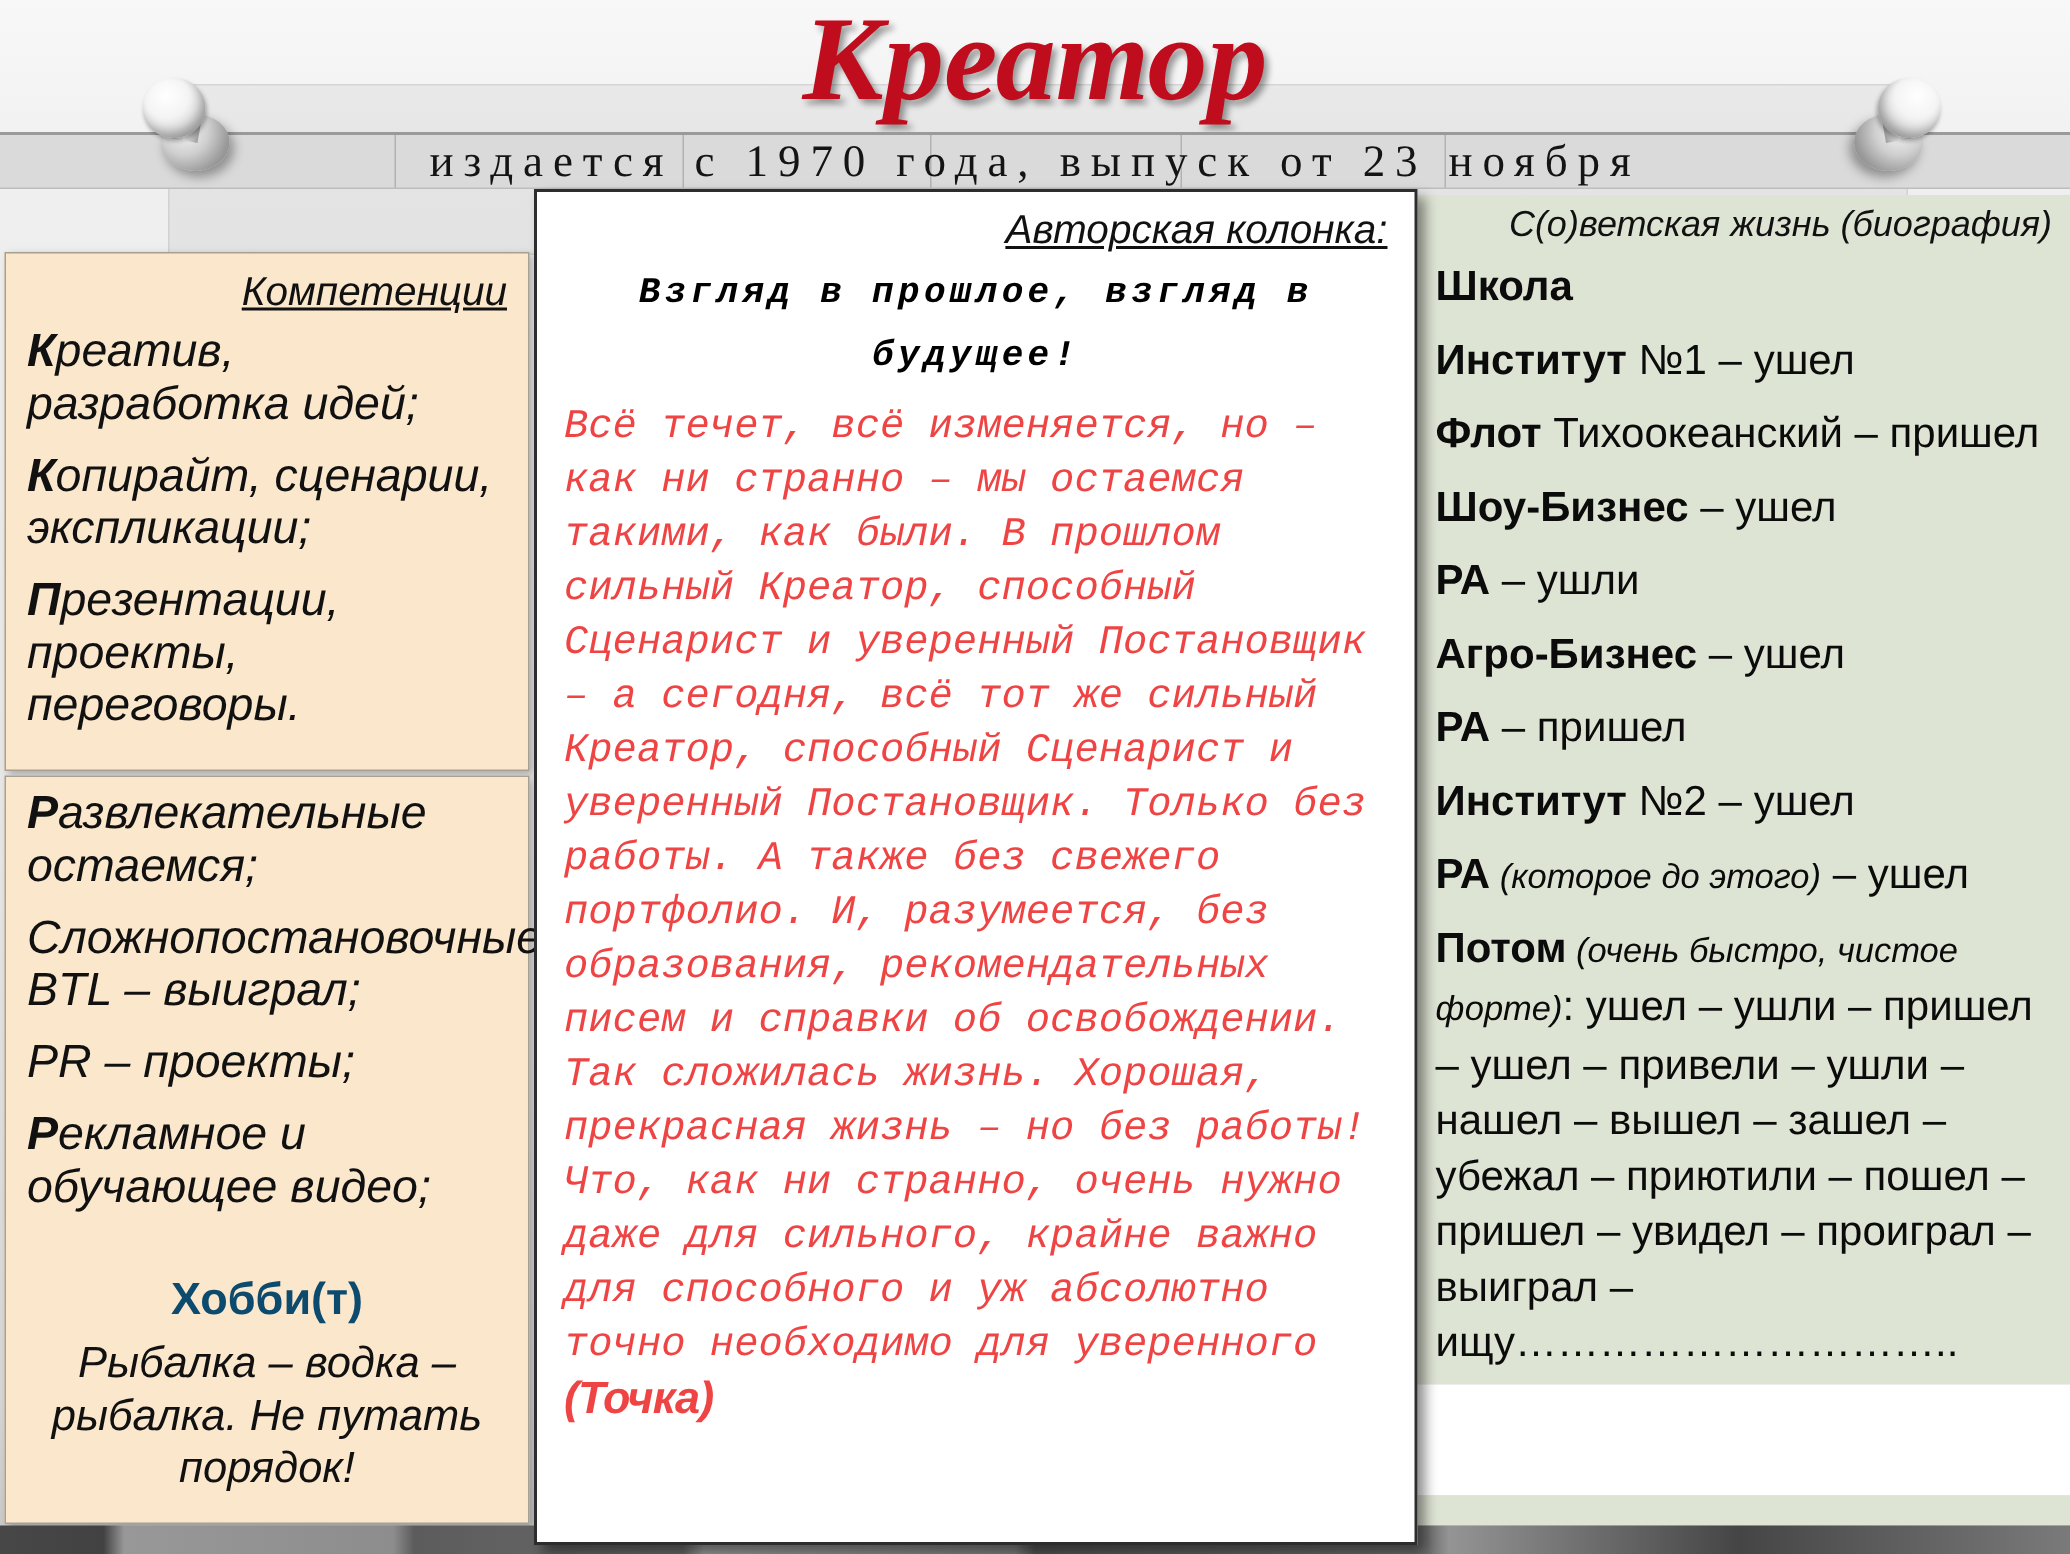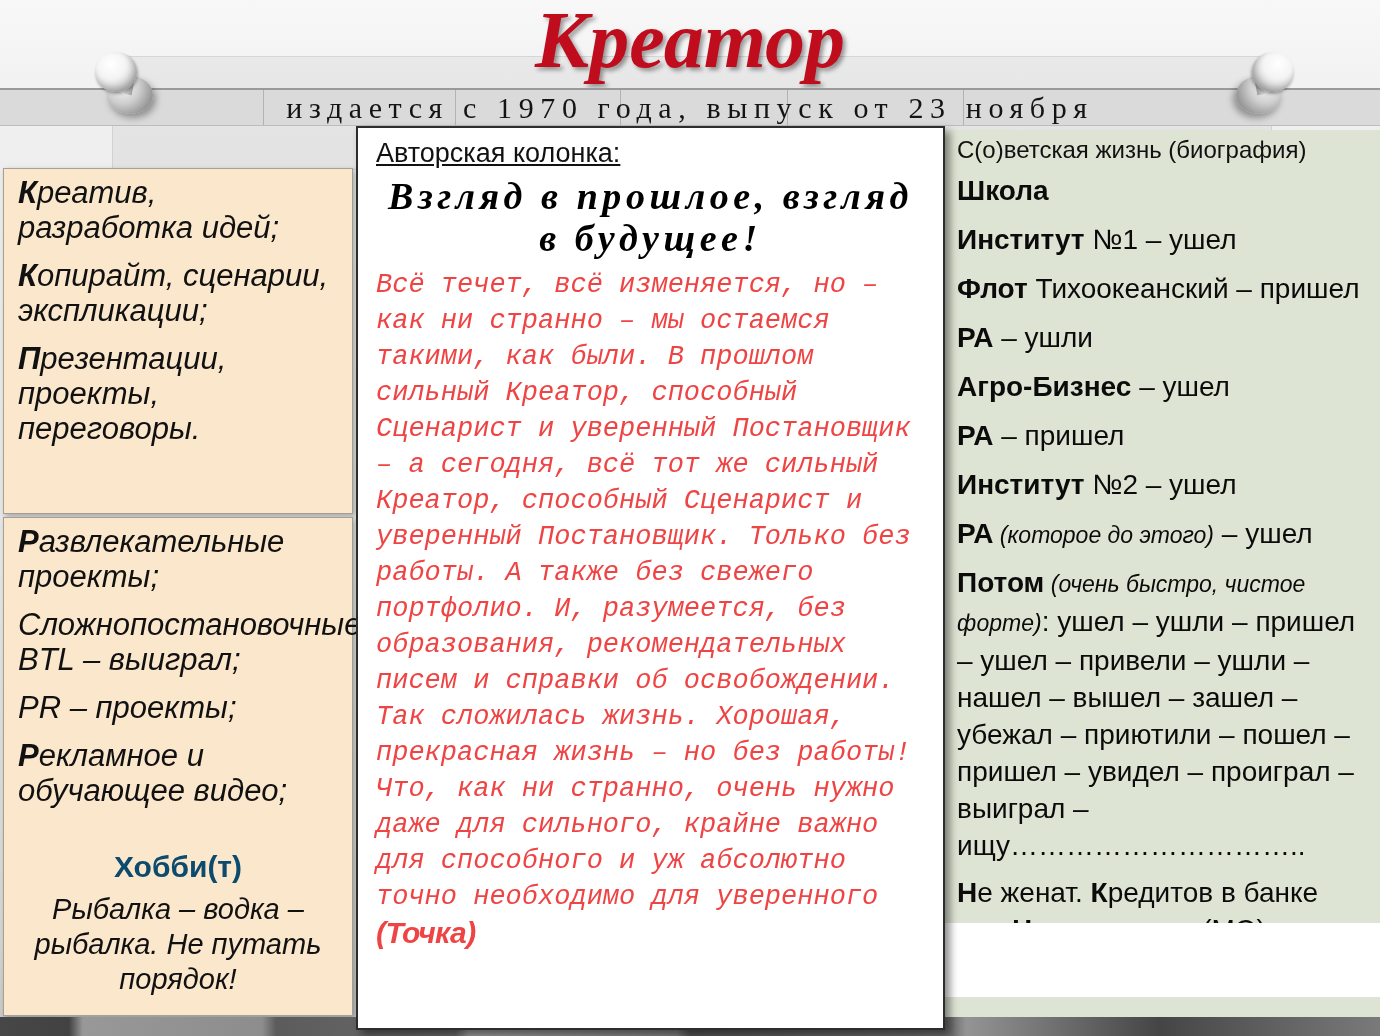--- a/index.html
+++ b/index.html
@@ -32,34 +32,34 @@
         background:linear-gradient(90deg,#b9b9b9,#f1f1f1 45%,#9d9d9d);transform:rotate(10deg);}
   .pin-head{position:absolute;left:0;top:0;width:42px;height:40px;border-radius:50%;
         background:radial-gradient(circle at 38% 30%, #ffffff 0%, #f4f4f4 38%, #d2d2d2 68%, #a3a3a3 100%);
         box-shadow:inset -3px -4px 6px rgba(0,0,0,0.22), 1px 2px 3px rgba(0,0,0,0.3);}
 
   
   .panel{position:absolute;box-sizing:border-box;}
   .peach{background:#fae7cc;border:1px solid #a8a093;box-shadow:2px 2px 5px rgba(0,0,0,0.28);}
   .box-competencies{left:3px;top:168px;width:350px;height:346px;padding:6px 14px;}
   .box-achievements{left:3px;top:517px;width:350px;height:499px;padding:6px 14px;}
-  .panel h2{margin:4px 0 6px;font-size:27px;font-weight:normal;text-align:left;
-        text-decoration:underline;color:#111;}
+  .panel h2{margin:4px 0 6px;font-size:27px;font-weight:normal;text-align:right;
+        text-decoration:underline;color:#111;font-style:italic;}
   .peach p{margin:0 0 13px;font-style:italic;font-size:31px;line-height:35px;color:#111;}
   .peach p b{font-weight:bold;}
   .hobby-h{margin:42px 0 8px;font-size:30px;font-weight:bold;text-align:center;color:#0c4a6e;}
   .hobby-t{text-align:center !important;}
   .box-achievements .hobby-t{margin:0;font-size:29px;}
 
   .center-col{left:356px;top:126px;width:589px;height:904px;background:#ffffff;
         border:2px solid #2d2d2d;box-shadow:5px 5px 8px rgba(0,0,0,0.45);
         padding:6px 18px;z-index:20;overflow:hidden;}
   .center-h{margin:2px 0 4px;font-size:28px;}
-  .headline{font-family:Liberation Serif, serif;font-style:italic;font-weight:bold;
-        font-size:38px;line-height:42px;letter-spacing:0.12em;text-align:center;
+  .headline{font-family:Liberation Mono, monospace;font-style:italic;font-weight:bold;
+        font-size:24px;line-height:42px;letter-spacing:0.12em;text-align:center;
         margin:2px 0 8px;color:#000;}
   .mono-body{margin:0;font-family:"Liberation Mono", monospace;font-style:italic;
         font-size:27px;line-height:36px;color:#ef4444;}
   .tochka{font-family:"Liberation Sans", sans-serif;font-style:italic;font-weight:bold;
         font-size:30px;letter-spacing:-0.02em;}
 
   .right-col{left:944px;top:130px;width:436px;height:793px;background:#dee4d4;
         border-left:1px solid #9a9a9a;padding:6px 12px;}
   .right-col h2{text-decoration:none;font-size:24px;margin:0 0 8px;}
   .bio-item{margin:0 0 10px;font-size:28px;line-height:37px;color:#0b0b0b;}
@@ -99,45 +99,47 @@
     <span class="pin-stem"></span>
     <span class="pin-head"></span>
   </div>
   <div class="pushpin flip" style="left:1236px;top:52px">
     <span class="pin-base"></span>
     <span class="pin-stem"></span>
     <span class="pin-head"></span>
   </div>
 
   <section class="panel peach box-competencies">
+    <h2>Компетенции</h2>
     <p><b>К</b><span>реатив, разработка идей;</span></p>
     <p><b>К</b><span>опирайт, сценарии, экспликации;</span></p>
     <p><b>П</b><span>резентации, проекты, переговоры.</span></p>
   </section>
 
   <section class="panel peach box-achievements">
-    <p><b>Р</b><span>азвлекательные проекты;</span></p>
+    <p><b>Р</b><span>азвлекательные остаемся;</span></p>
     <p><b></b><span>Сложнопостановочные BTL – выиграл;</span></p>
     <p><b></b><span>PR – проекты;</span></p>
     <p><b>Р</b><span>екламное и обучающее видео;</span></p>
     <h3 class="hobby-h">Хобби(т)</h3>
     <p class="hobby-t">Рыбалка – водка – рыбалка. Не путать порядок!</p>
   </section>
 
   <section class="panel center-col">
     <h2 class="center-h">Авторская колонка:</h2>
     <div class="headline">Взгляд в прошлое, взгляд в будущее!</div>
     <p class="mono-body"><span>Всё течет, всё изменяется, но – как ни странно – мы остаемся такими, как были. В прошлом сильный Креатор, способный Сценарист и уверенный Постановщик – а сегодня, всё тот же сильный Креатор, способный Сценарист и уверенный Постановщик. Только без работы. А также без свежего портфолио. И, разумеется, без образования, рекомендательных писем и справки об освобождении.  Так сложилась жизнь. Хорошая, прекрасная жизнь – но без работы! Что, как ни странно, очень нужно даже для сильного, крайне важно для способного и уж абсолютно точно необходимо для уверенного </span><b class="tochka">(Точка)</b></p>
   </section>
 
   <section class="panel right-col">
     <h2>С(о)ветская жизнь (биография)</h2>
     <p class="bio-item"><b>Школа</b><i class="bio-note"></i><span></span></p>
     <p class="bio-item"><b>Институт</b><i class="bio-note"></i><span> №1 – ушел</span></p>
     <p class="bio-item"><b>Флот</b><i class="bio-note"></i><span> Тихоокеанский – пришел</span></p>
+    <p class="bio-item"><b>Шоу-Бизнес</b><i class="bio-note"></i><span> – ушел</span></p>
     <p class="bio-item"><b>РА</b><i class="bio-note"></i><span> – ушли</span></p>
     <p class="bio-item"><b>Агро-Бизнес</b><i class="bio-note"></i><span> – ушел</span></p>
     <p class="bio-item"><b>РА</b><i class="bio-note"></i><span> – пришел</span></p>
     <p class="bio-item"><b>Институт</b><i class="bio-note"></i><span> №2 – ушел</span></p>
     <p class="bio-item"><b>РА</b><i class="bio-note"> (которое до этого)</i><span> – ушел</span></p>
     <p class="bio-item"><b>Потом</b><i class="bio-note"> (очень быстро, чистое форте)</i><span>:  ушел – ушли – пришел – ушел – привели – ушли – нашел – вышел – зашел – убежал – приютили – пошел – пришел – увидел – проиграл – выиграл – ищу…………………………..</span></p>
     <p class="bio-footer"><b>Н</b><span>е женат. </span><b>К</b><span>редитов в банке нет. </span><b>Ч</b><span>ерноголовка (МО).</span></p>
   </section>
 
   <div class="white-box"></div>

